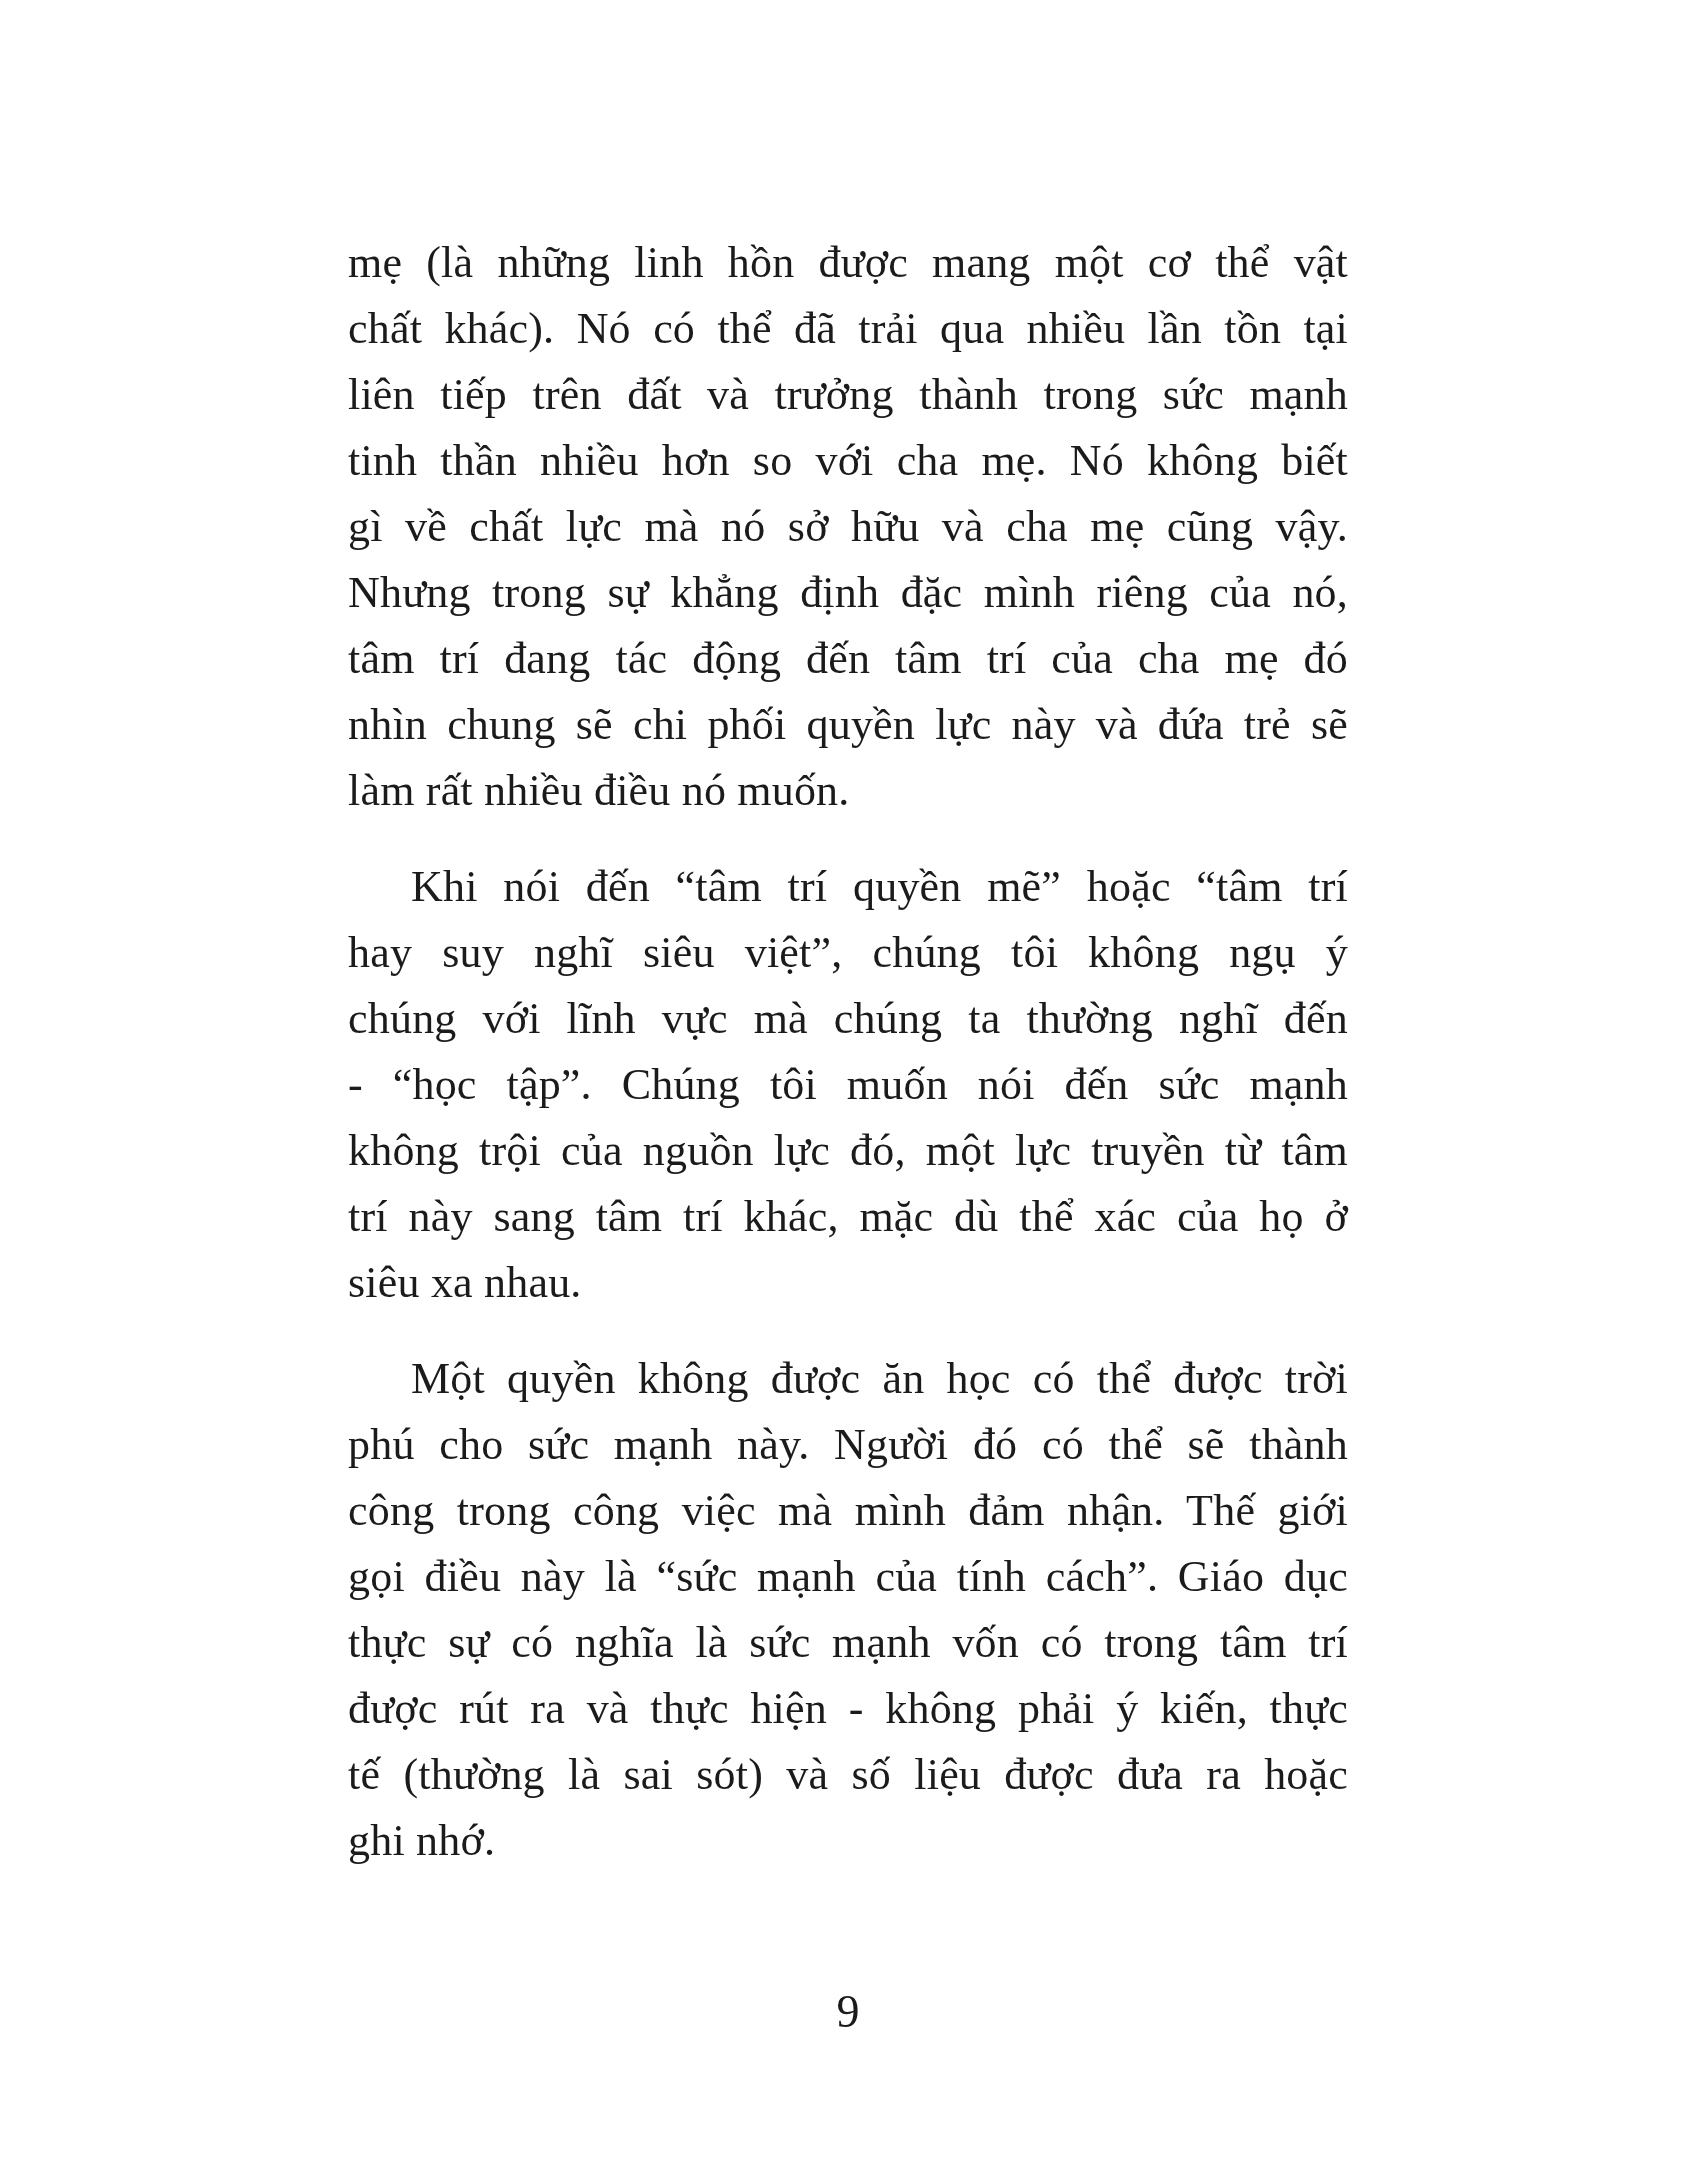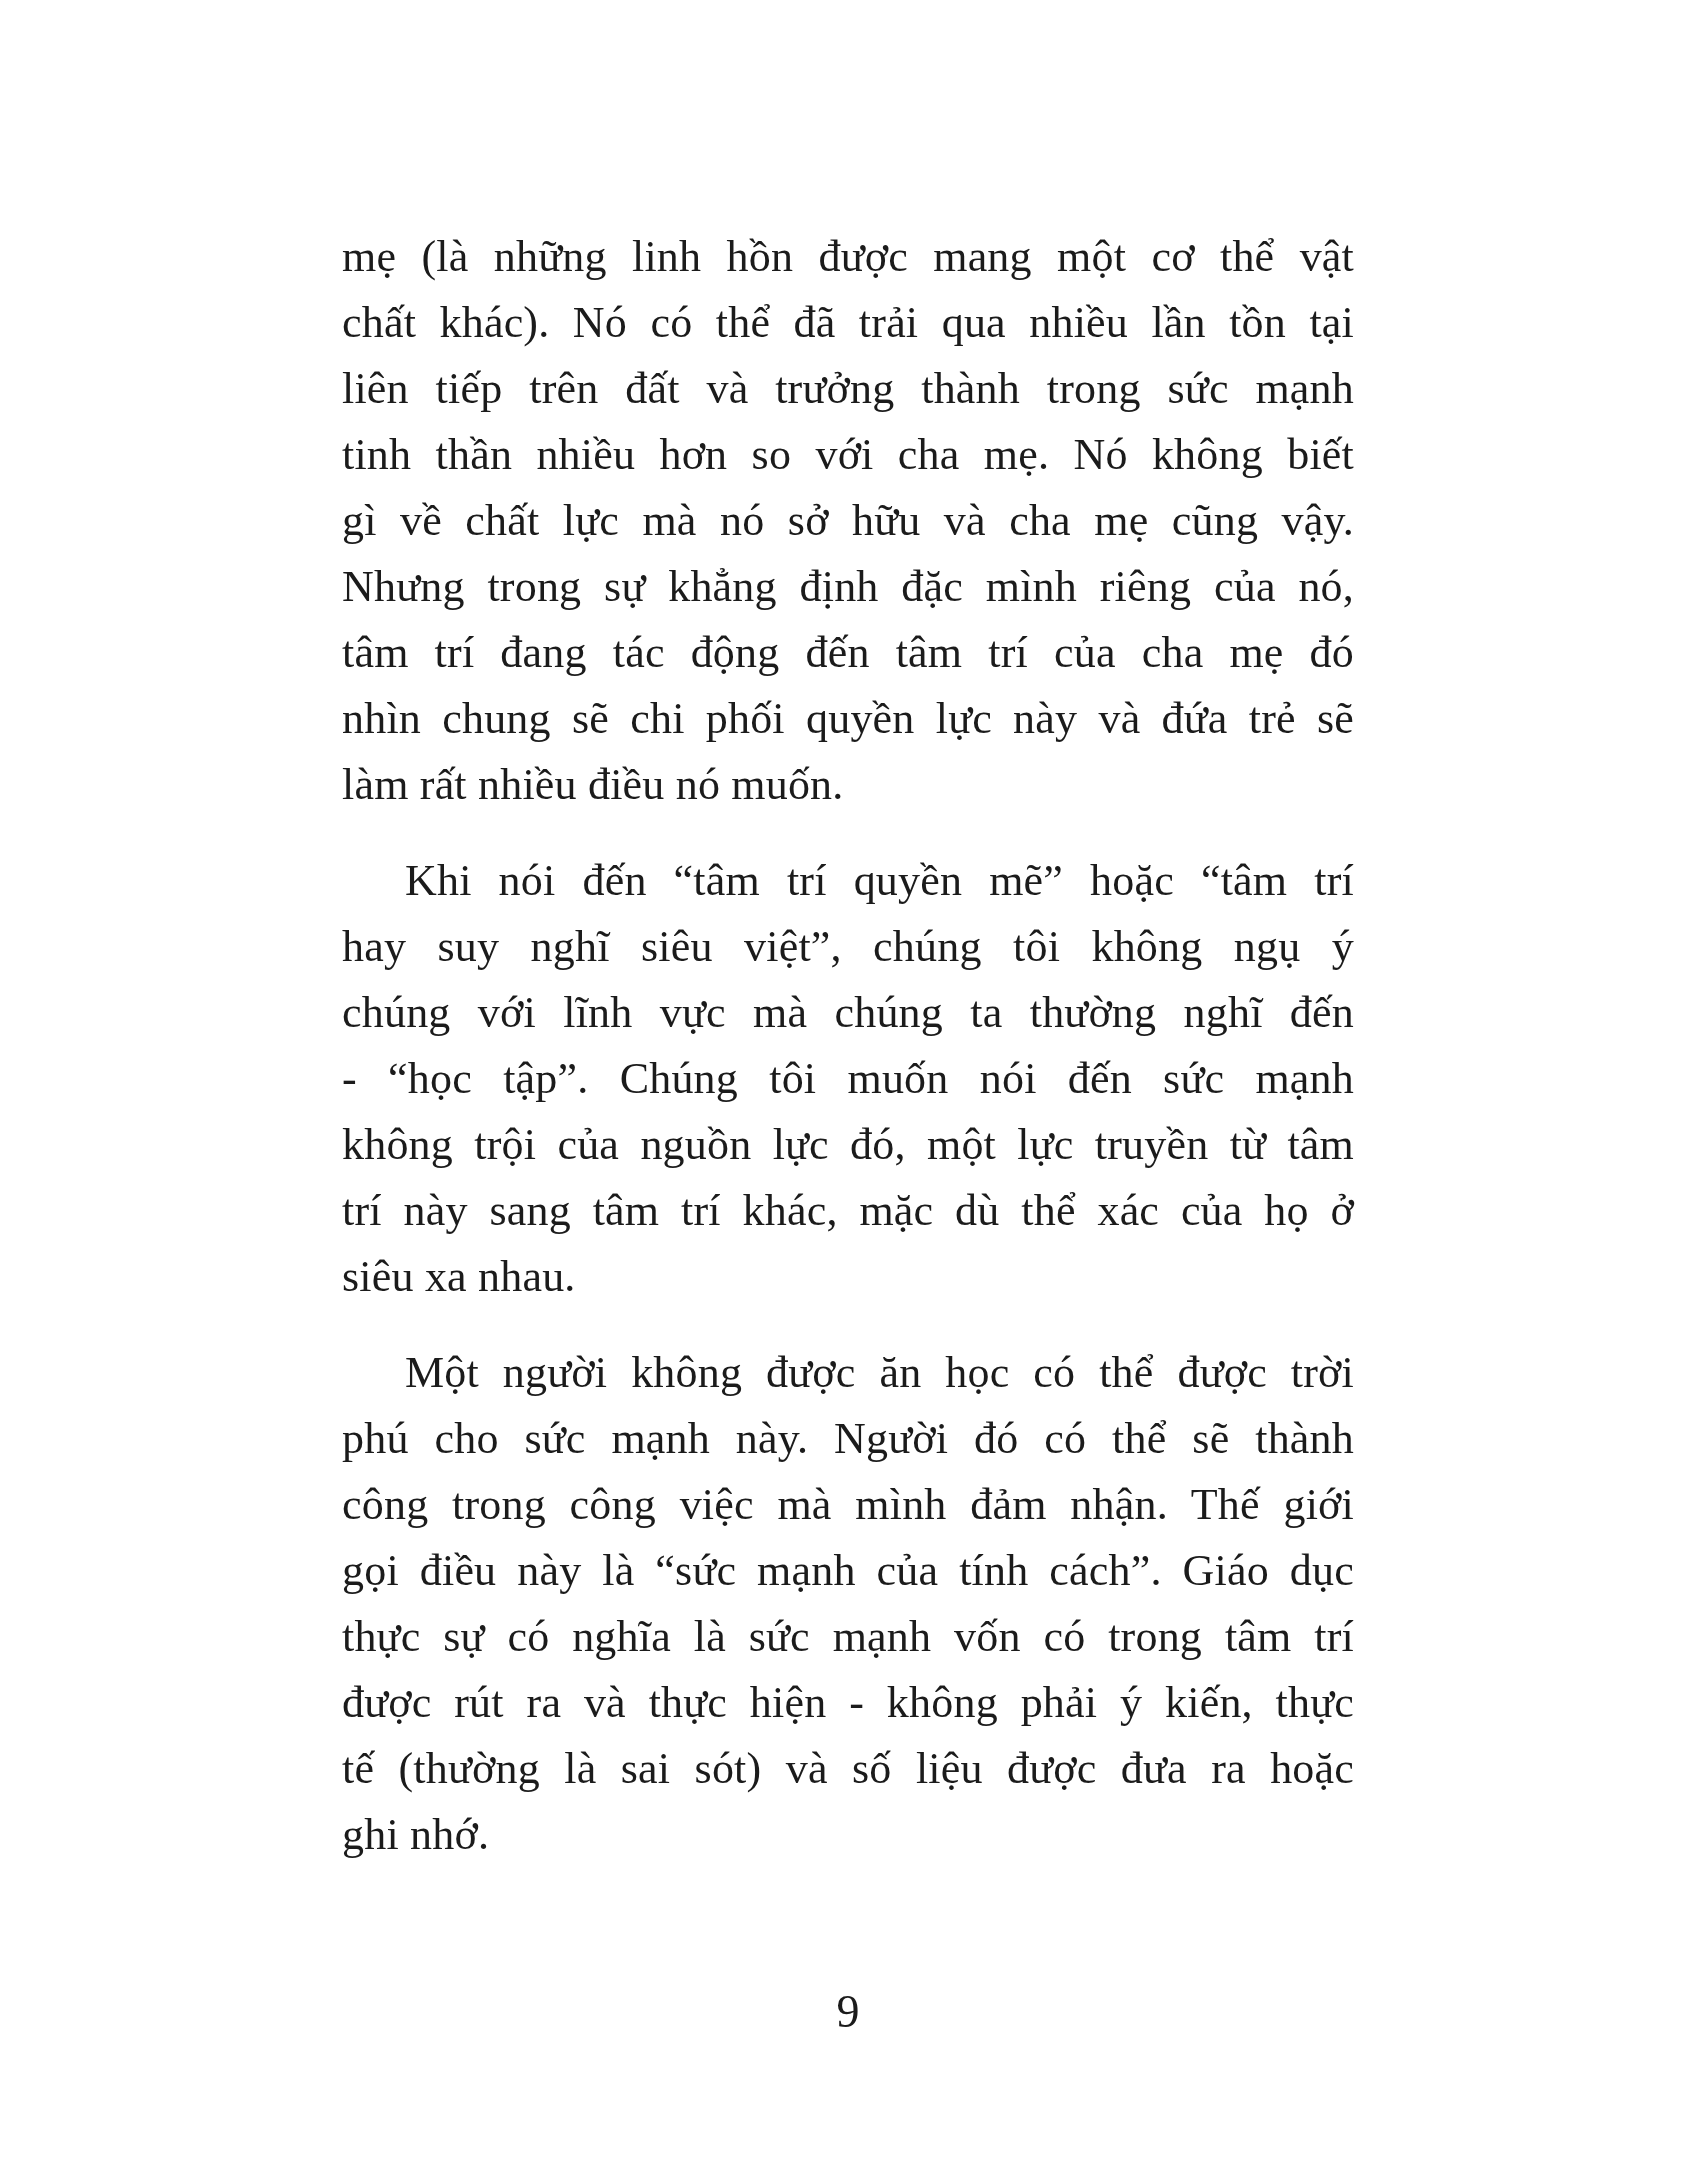--- a/index.html
+++ b/index.html
@@ -15,21 +15,21 @@
     overflow: hidden;
     font-family: "Liberation Serif", "DejaVu Serif", serif;
     color: #1b1b1b;
   }
   .text-block {
     position: absolute;
     left: 342px;
     top: 224px;
     width: 1012px;
   }
-  .paragraph { margin: 0; }
+  .paragraph { margin: 6px; }
   .paragraph + .paragraph { margin-top: 30px; }
   .line {
     font-size: 44px;
     line-height: 66px;
     letter-spacing: 0.2px;
     text-align: justify;
     text-align-last: justify;
     -moz-text-align-last: justify;
   }
   .line.last {
@@ -69,21 +69,21 @@
       <div class="paragraph">
         <div class="line indent">Khi nói đến “tâm trí quyền mẽ” hoặc “tâm trí</div>
         <div class="line">hay suy nghĩ siêu việt”, chúng tôi không ngụ ý</div>
         <div class="line">chúng với lĩnh vực mà chúng ta thường nghĩ đến</div>
         <div class="line">- “học tập”. Chúng tôi muốn nói đến sức mạnh</div>
         <div class="line">không trội của nguồn lực đó, một lực truyền từ tâm</div>
         <div class="line">trí này sang tâm trí khác, mặc dù thể xác của họ ở</div>
         <div class="line last">siêu xa nhau.</div>
       </div>
       <div class="paragraph">
-        <div class="line indent">Một người không được ăn học có thể được trời</div>
+        <div class="line indent">Một quyền không được ăn học có thể được trời</div>
         <div class="line">phú cho sức mạnh này. Người đó có thể sẽ thành</div>
         <div class="line">công trong công việc mà mình đảm nhận. Thế giới</div>
         <div class="line">gọi điều này là “sức mạnh của tính cách”. Giáo dục</div>
         <div class="line">thực sự có nghĩa là sức mạnh vốn có trong tâm trí</div>
         <div class="line">được rút ra và thực hiện - không phải ý kiến, thực</div>
         <div class="line">tế (thường là sai sót) và số liệu được đưa ra hoặc</div>
         <div class="line last">ghi nhớ.</div>
       </div>
     </div>
   <div class="page-number">9</div>

